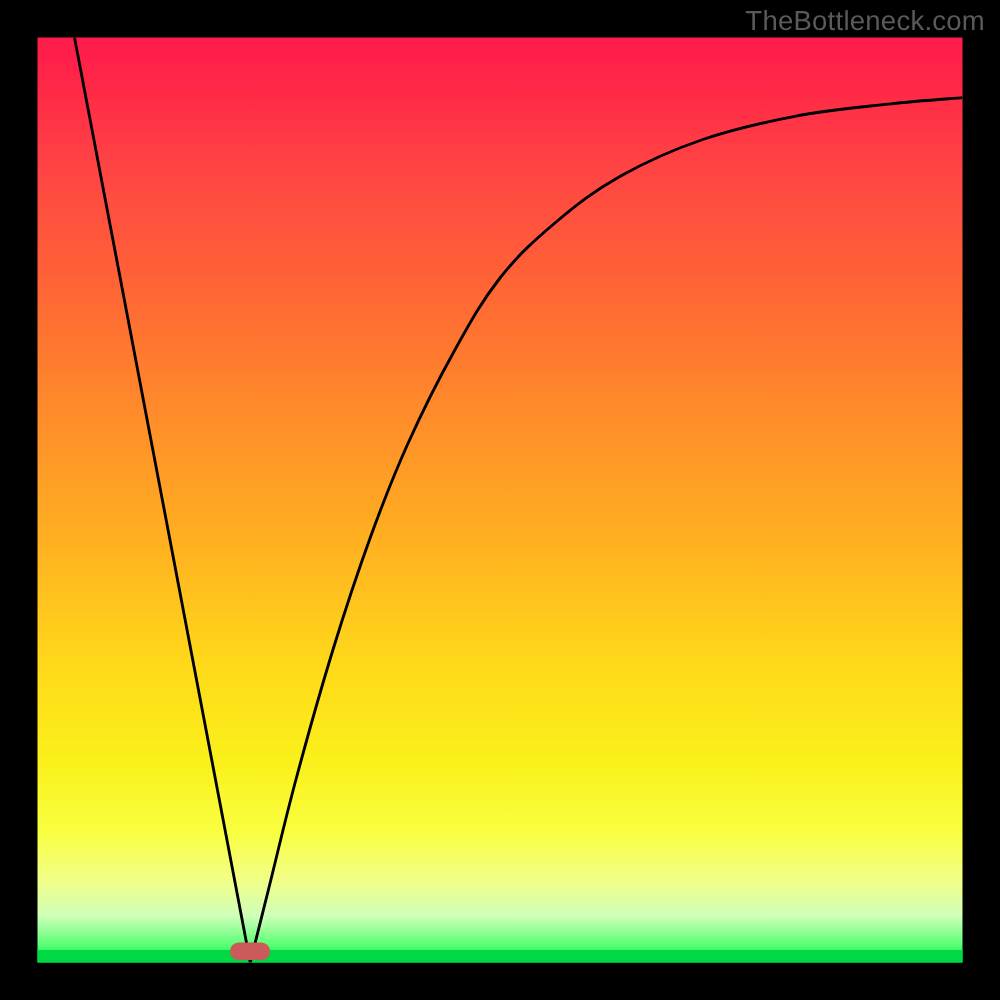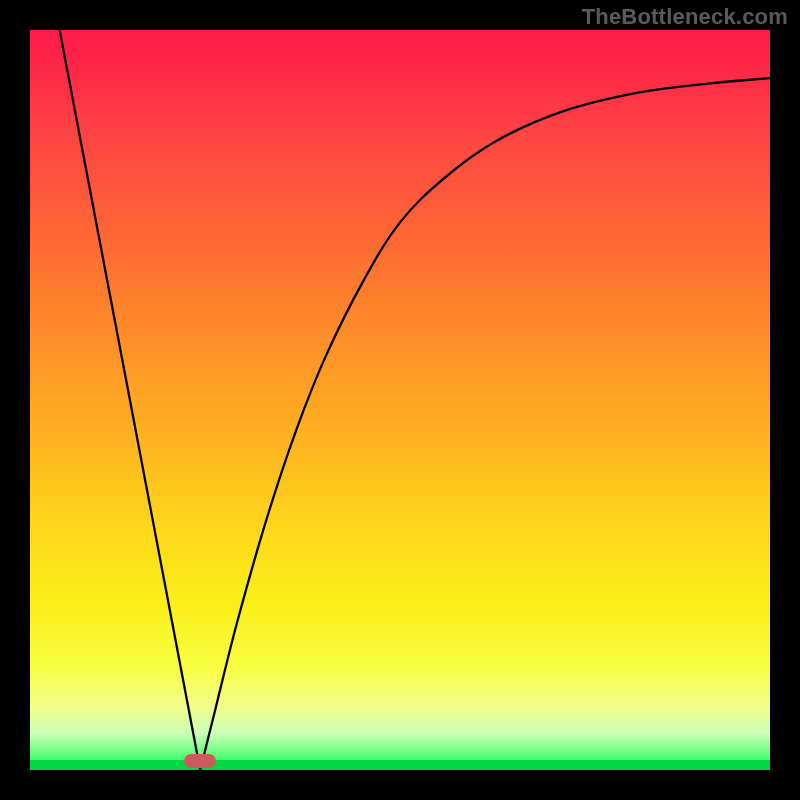--- a/index.html
+++ b/index.html
@@ -16,21 +16,21 @@
     width: 800px;
     height: 800px;
     background: #000;
   }
   .watermark {
     position: absolute;
     top: 4px;
     right: 12px;
     color: #5a5a5a;
     font-size: 22px;
-    font-weight: 700;
+    font-weight: 400;
     letter-spacing: 0.2px;
     z-index: 10;
   }
   .plot {
     position: absolute;
     left: 30px;
     top: 30px;
     width: 740px;
     height: 740px;
     background: linear-gradient(to bottom,

